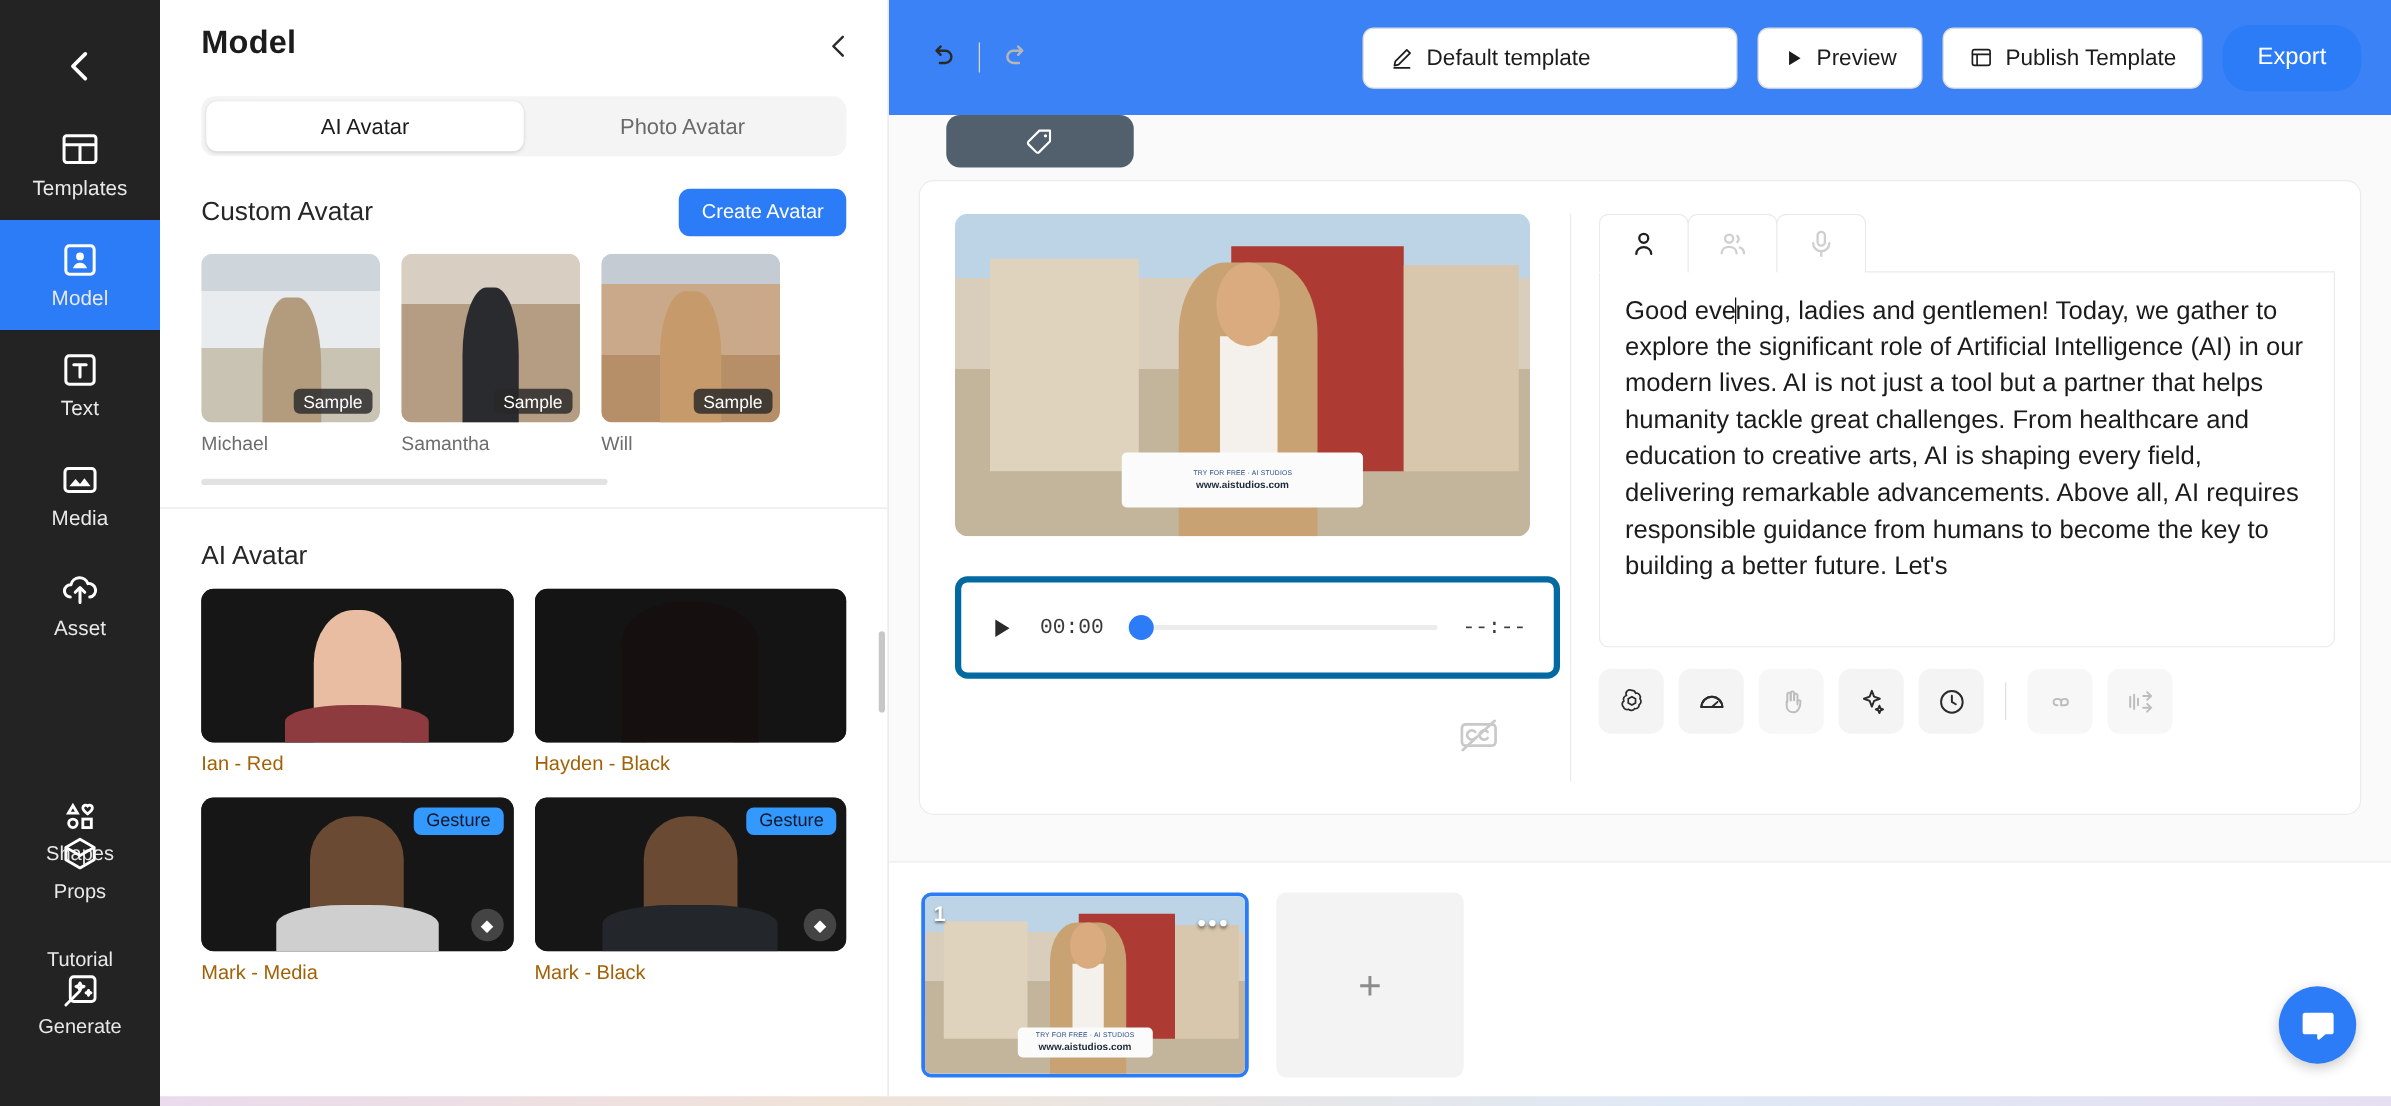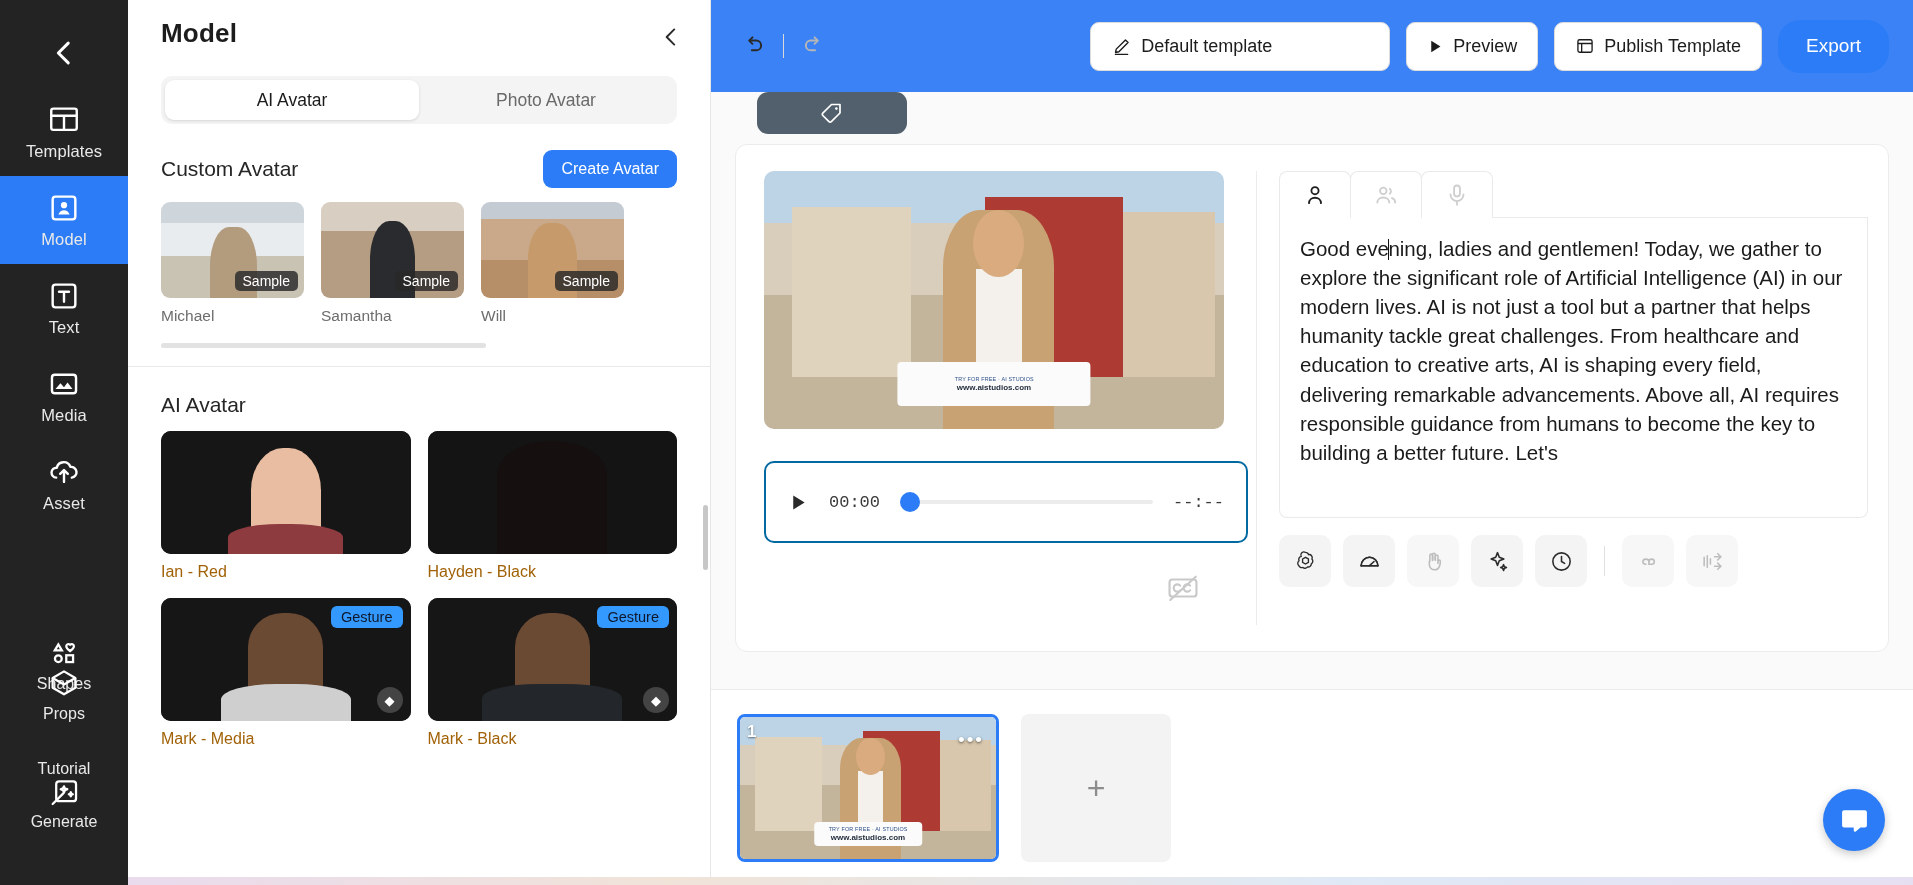--- a/index.html
+++ b/index.html
@@ -56,21 +56,21 @@
     margin-top: 26px; margin-bottom: 14px; }
   .sec-title { font-size: 21px; font-weight: 500; color: #262626; }
   .btn-create {
     background: #2b7cf6; color: #fff; border: none; border-radius: 9px;
     padding: 0 18px; height: 38px; font-size: 16px; cursor: pointer;
     font-family: inherit;
   }
 
   .custom-row { display: flex; gap: 17px; }
   .c-card { width: 143px; cursor: pointer; }
-  .c-thumb { width: 143px; height: 96px; border-radius: 9px; overflow: hidden;
+  .c-thumb { width: 143px; height: 135px; border-radius: 9px; overflow: hidden;
      position: relative; }
   .c-name { font-size: 15.5px; color: #6d6d6d; margin-top: 9px; }
   .badge-sample {
     position: absolute; right: 6px; bottom: 7px; background: rgba(40,40,40,.82);
     color: #fff; font-size: 14px; border-radius: 5px; padding: 2px 8px;
   }
   .scrollbar-h { height: 5px; background: #e2e2e2; border-radius: 3px;
      margin: 18px 33px 0 33px; width: 325px; }
   .divider { height: 1px; background: #e9e9e9; margin: 18px 0 0 0; }
 
@@ -111,21 +111,21 @@
 
   .stage { flex: 1; padding: 0 24px; position: relative; min-height: 0; }
   .tag-pill { width: 150px; height: 42px; background: #52606d; border-radius: 11px;
      display: flex; align-items: center; justify-content: center; color: #fff;
      margin-left: 22px; }
   .editor-card { background: #fff; border-radius: 12px; margin-top: 10px;
      height: 508px; display: flex; border: 1px solid #ececec; }
   .left-col { width: 520px; flex: 0 0 520px; padding: 26px 0 0 28px; }
   .video-frame { width: 460px; height: 258px; border-radius: 10px; overflow: hidden;
      position: relative; }
-  .player-bar { width: 484px; height: 82px; border: 2px solid #0369a1;
+  .player-bar { width: 484px; height: 82px; border: 5px solid #0369a1;
      border-radius: 10px; margin-top: 32px; display: flex; align-items: center;
      padding: 0 22px; gap: 20px; }
   .p-time { font-family: "Liberation Mono", monospace; font-size: 17px; color: #3a3a3a; }
   .p-track { flex: 1; height: 4px; background: #ececec; border-radius: 2px;
      position: relative; }
   .p-knob { position: absolute; left: 0; top: -8px; width: 20px; height: 20px;
      border-radius: 50%; background: #2b7cf6; }
   .cc-off { margin: 28px 0 0 402px; color: #c9c9c9; }
   .vline { width: 1px; background: #ececec; margin: 26px 0; }
 

